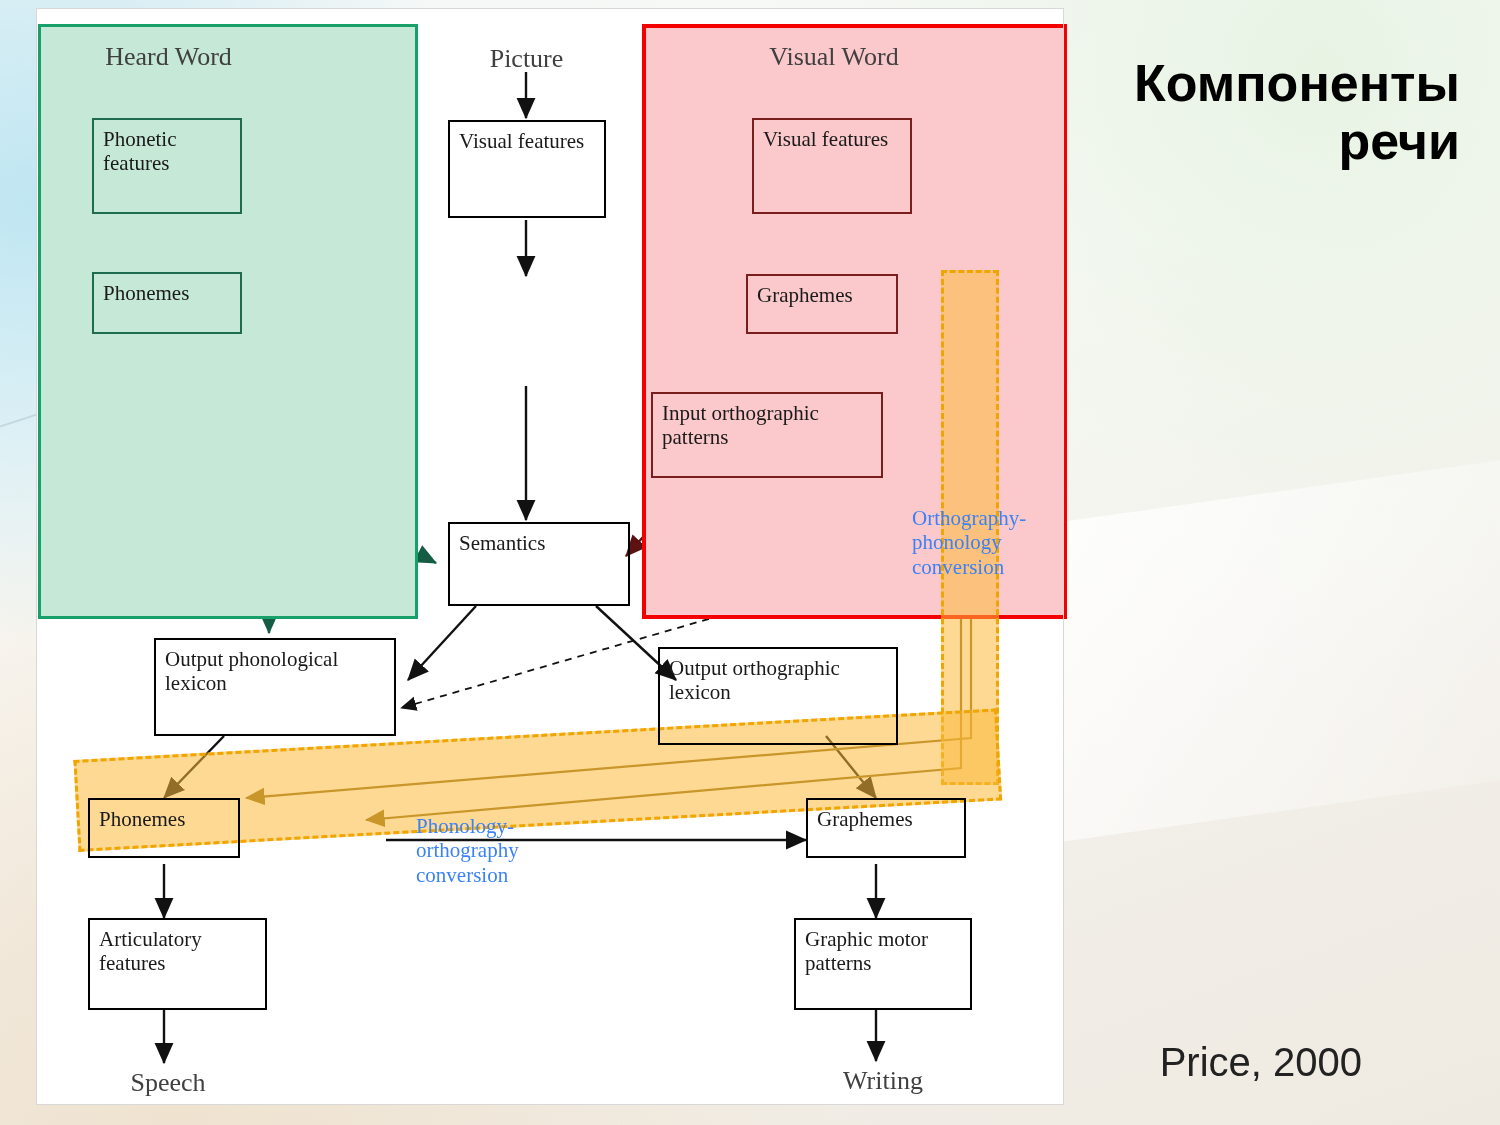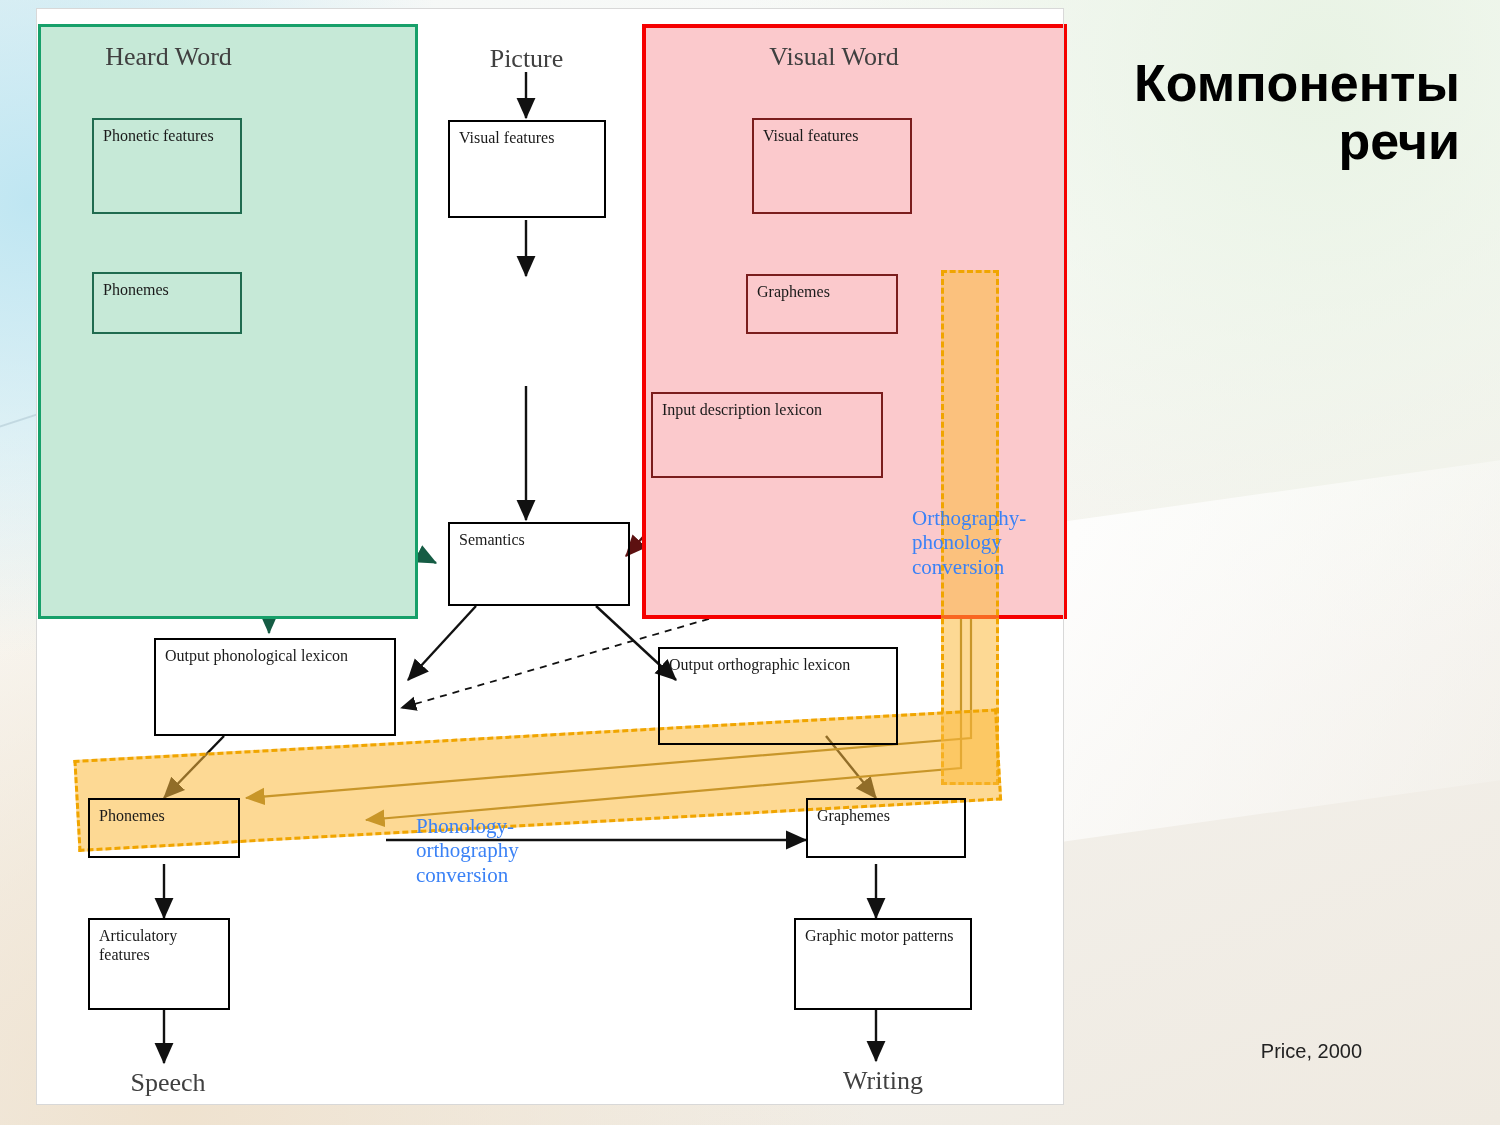--- a/index.html
+++ b/index.html
@@ -59,42 +59,42 @@
     font-size: 52px;
     line-height: 1.12;
     color: #000000;
     margin-top: 16px;
   }
   #citation {
     position: absolute;
     right: 138px;
     top: 1040px;
     font-family: "Liberation Sans", sans-serif;
-    font-size: 20px;
+    font-size: 40px;
     color: #222222;
   }
 
   
   #figure {
     position: absolute;
     left: 36px;
     top: 8px;
     width: 1028px;
     height: 1097px;
     background: #ffffff;
   }
   #figure-svg { position: absolute; inset: 0; }
 
   
   .node {
     position: absolute;
     box-sizing: border-box;
     border: 2px solid #000000;
     background: transparent;
-    font-size: 16px;
+    font-size: 21px;
     line-height: 1.16;
     color: #1a1a1a;
     padding: 7px 9px;
     z-index: 4;
   }
   .node.green-b { border-color: #1f6b4f; }
   .node.red-b   { border-color: #7a1d1d; }
 
   
   .caption {
@@ -250,28 +250,28 @@
   <div class="caption center" style="left:728px; top:34px; width:140px;">Visual Word</div>
 
   <div class="node green-b" style="left:56px; top:110px; width:150px; height:96px;">Phonetic features</div>
   <div class="node green-b" style="left:56px; top:264px; width:150px; height:62px;">Phonemes</div>
 
   <div class="node" style="left:412px; top:112px; width:158px; height:98px;">Visual features</div>
   <div class="node" style="left:412px; top:514px; width:182px; height:84px;">Semantics</div>
 
   <div class="node red-b" style="left:716px; top:110px; width:160px; height:96px;">Visual features</div>
   <div class="node red-b" style="left:710px; top:266px; width:152px; height:60px;">Graphemes</div>
-  <div class="node red-b" style="left:615px; top:384px; width:232px; height:86px;">Input description lexicon</div>
+  <div class="node red-b" style="left:615px; top:384px; width:232px; height:86px;">Input orthographic patterns</div>
 
   <div class="node" style="left:118px; top:630px; width:242px; height:98px;">Output phonological lexicon</div>
   <div class="node" style="left:622px; top:630px; width:240px; height:98px;margin-top:9px;">Output orthographic lexicon</div>
 
   <div class="node" style="left:52px; top:790px; width:152px; height:60px;">Phonemes</div>
   <div class="node" style="left:770px; top:790px; width:160px; height:60px;">Graphemes</div>
-  <div class="node" style="left:52px; top:910px; width:142px; height:92px;">Articulatory features</div>
+  <div class="node" style="left:52px; top:910px; width:179px; height:92px;">Articulatory features</div>
   <div class="node" style="left:758px; top:910px; width:178px; height:92px;">Graphic motor patterns</div>
 
   <div class="caption center" style="left:62px; top:1060px; width:140px;">Speech</div>
   <div class="caption center" style="left:772px; top:1058px; width:150px;">Writing</div>
 
   <div class="ortho-label" style="left:876px; top:498px; width:150px;">Orthography-phonology conversion</div>
   <div class="ortho-label" style="left:380px; top:806px; width:160px;">Phonology-orthography conversion</div>
 
   <div id="figure-border"></div>
 </div>

